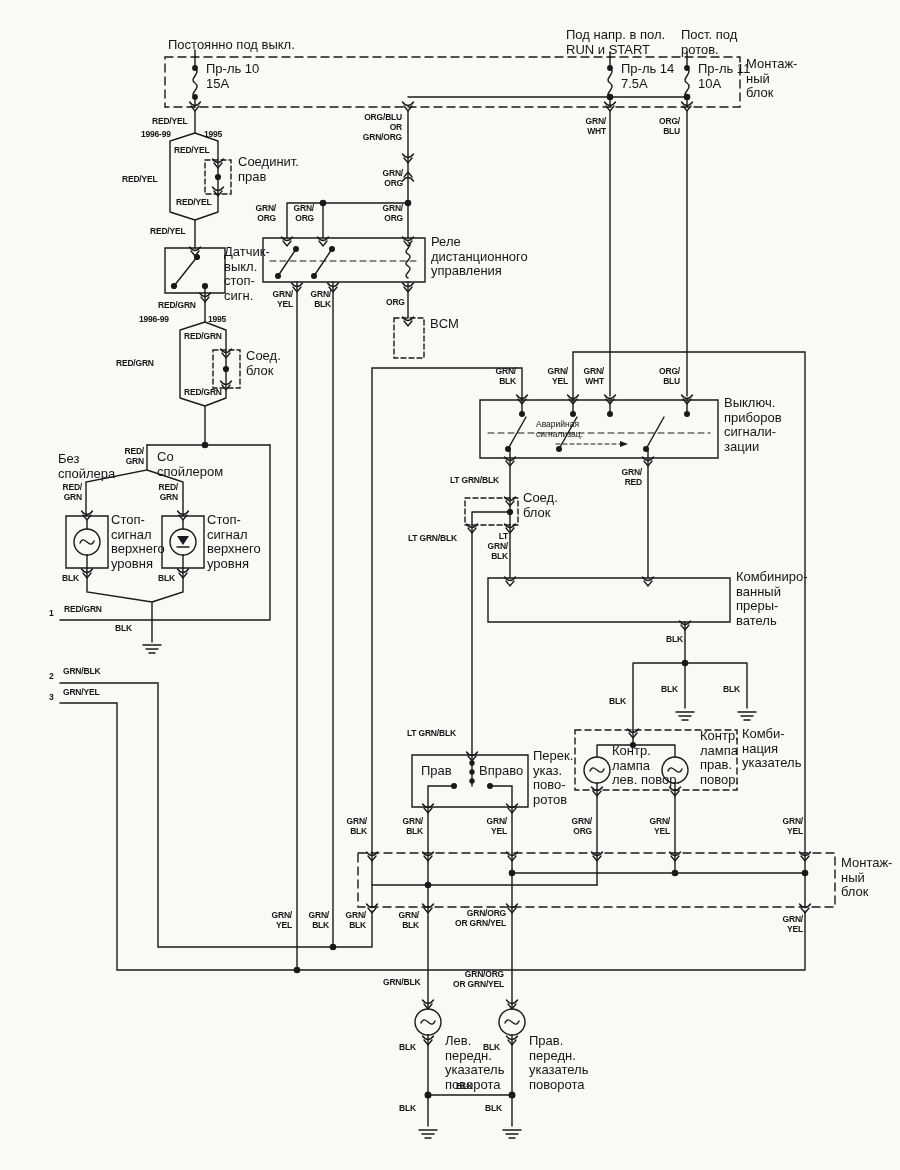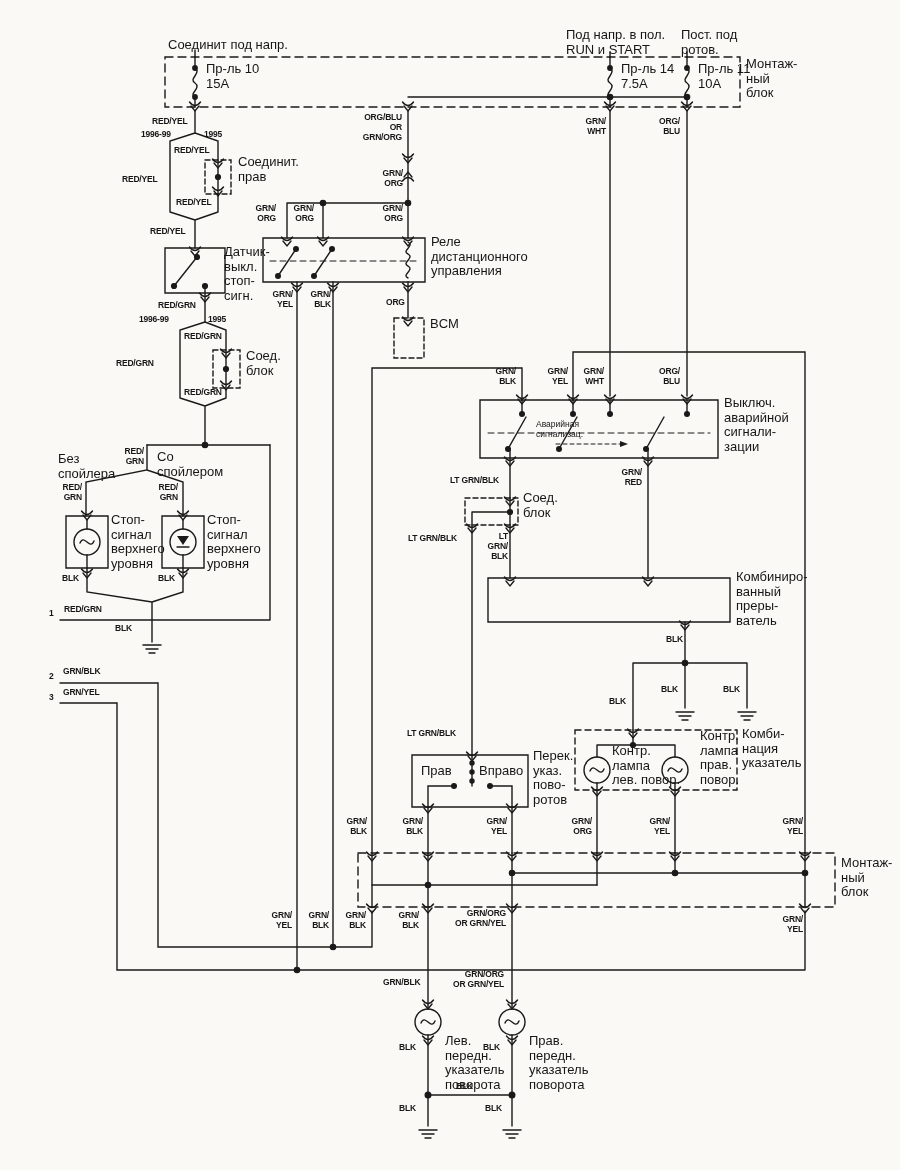--- a/index.html
+++ b/index.html
@@ -241,21 +241,21 @@
     <use href="#cv" x="428" y="1045"></use>
         <use href="#cv" x="512" y="1045"></use>
     <circle cx="428" cy="1095" r="2.8" fill="#1a1a1a"></circle>
         <circle cx="512" cy="1095" r="2.8" fill="#1a1a1a"></circle>
     <path d="M428,1095 V1126 M512,1095 V1126"></path>
     <use href="#gnd" x="428" y="1130"></use>
         <use href="#gnd" x="512" y="1130"></use>
   </g>
 </svg>
 
-<div class="lbl r" style="left:168px;top:38px">Соединит под напр.</div>
+<div class="lbl r" style="left:168px;top:38px">Постоянно под выкл.</div>
 <div class="lbl r" style="left:566px;top:28px">Под напр. в пол.
 RUN и START</div>
 <div class="lbl r" style="left:681px;top:28px">Пост. под
 ротов.</div>
 <div class="lbl r" style="left:206px;top:62px">Пр-ль 10
 15A</div>
 <div class="lbl r" style="left:621px;top:62px">Пр-ль 14
 7.5A</div>
 <div class="lbl r" style="left:698px;top:62px">Пр-ль 11
 10A</div>
@@ -343,21 +343,21 @@
 
 <div class="lbl w ra" style="left:486px;top:366px;width:30px">GRN/
 BLK</div>
 <div class="lbl w ra" style="left:538px;top:366px;width:30px">GRN/
 YEL</div>
 <div class="lbl w ra" style="left:576px;top:366px;width:28px">GRN/
 WHT</div>
 <div class="lbl w ra" style="left:652px;top:366px;width:28px">ORG/
 BLU</div>
 <div class="lbl r" style="left:724px;top:396px">Выключ.
-аварийной
+приборов
 сигнали-
 зации</div>
 <div class="lbl rs" style="left:536px;top:420px">Аварийная
 сигнализац.</div>
 <div class="lbl w" style="left:450px;top:475px">LT GRN/BLK</div>
 <div class="lbl w ra" style="left:612px;top:467px;width:30px">GRN/
 RED</div>
 <div class="lbl r" style="left:523px;top:491px">Соед.
 блок</div>
 <div class="lbl w" style="left:408px;top:533px">LT GRN/BLK</div>

